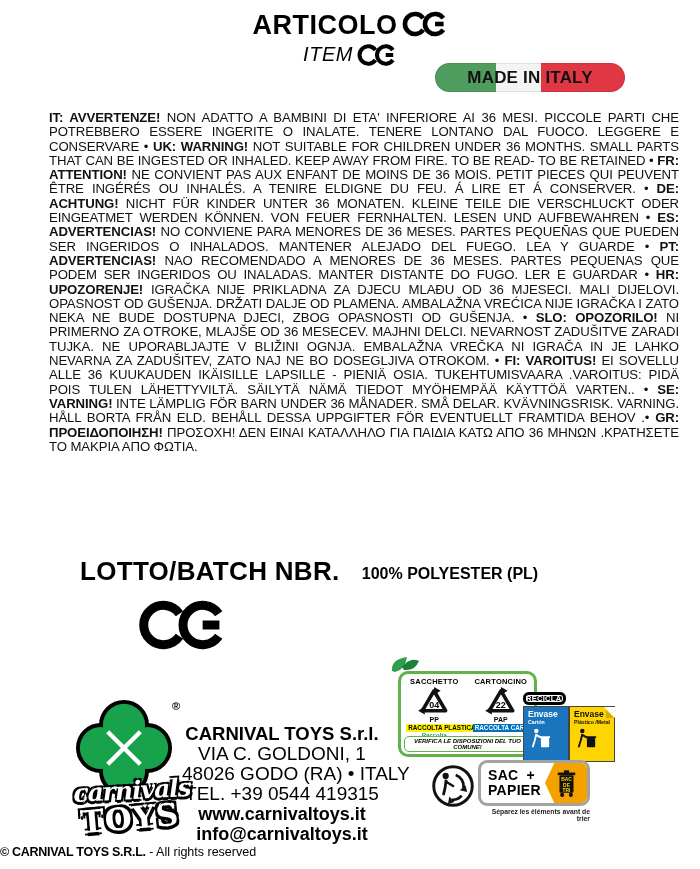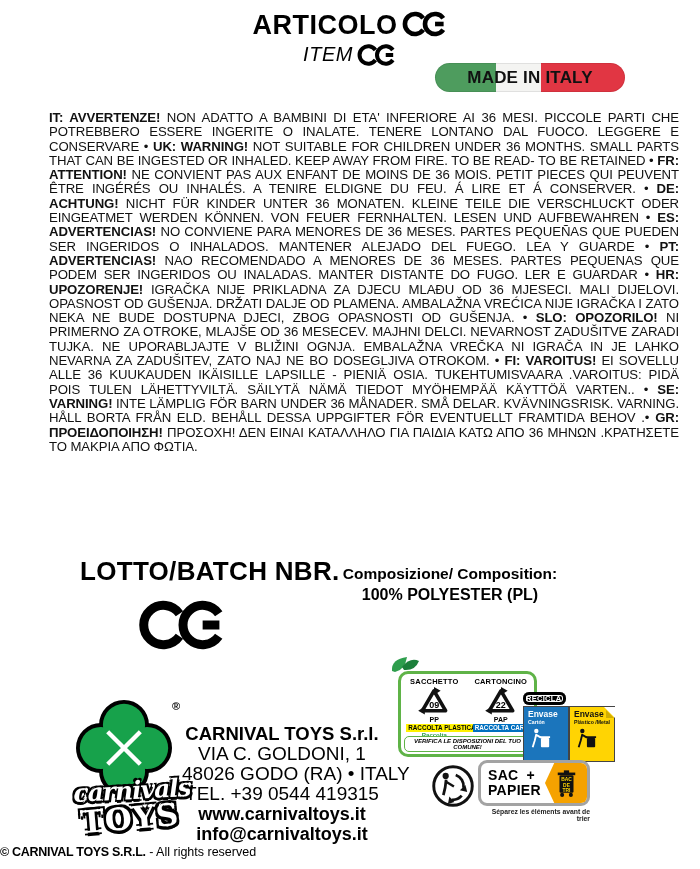--- a/index.html
+++ b/index.html
@@ -123,42 +123,41 @@
 <div class="abs lotto">LOTTO/BATCH NBR.</div>
 <div class="abs ce-big">
   <svg viewBox="-3 -3 110 66" height="54" width="90">
     <path d="M47.66 16.23 A24 24 0 1 0 47.66 43.77" fill="none" stroke="#000" stroke-width="11"></path>
     <path d="M95.66 16.23 A24 24 0 1 0 95.66 43.77" fill="none" stroke="#000" stroke-width="11"></path>
     <path d="M76 30 H96.5" stroke="#000" stroke-width="11"></path>
   </svg>
 </div>
 
 <div class="abs comp">
-  <div class="c1">Composizione/ Composition:</div>
   <div class="c2">100% POLYESTER (PL)</div>
 </div>
 
 <div class="abs leaf">
   <svg viewBox="0 0 34 30" width="34" height="30">
     <path d="M4 18 Q3 6 19 4 Q17 17 7 19 Z" fill="#2E9E4D"></path>
     <path d="M14 14 Q22 4 31 8 Q27 18 16 17 Z" fill="#1C7F3B"></path>
   </svg>
 </div>
 
 <div class="abs recbox">
   <div class="reccols">
     <div class="reccol">
       <div class="rectitle">SACCHETTO</div>
       <div class="mobius">
         <svg viewBox="0 0 40 36" width="34" height="30">
           <path d="M20 4.5 L34 28.5 H6 Z" fill="none" stroke="#111" stroke-width="4.2" stroke-linejoin="round"></path>
           <polygon points="20,0 28,4.5 20,9.5" fill="#111"></polygon>
           <polygon points="1,28.5 9,23.5 9,33" fill="#111"></polygon>
         </svg>
-        <span class="num">09</span>
+        <span class="num">04</span>
       </div>
       <div class="matlbl">PP</div>
       <span class="strip yellow">RACCOLTA PLASTICA</span>
       <div class="diff">Raccolta differenziata</div>
     </div>
     <div class="reccol">
       <div class="rectitle">CARTONCINO</div>
       <div class="mobius">
         <svg viewBox="0 0 40 36" width="34" height="30">
           <path d="M20 4.5 L34 28.5 H6 Z" fill="none" stroke="#111" stroke-width="4.2" stroke-linejoin="round"></path>

